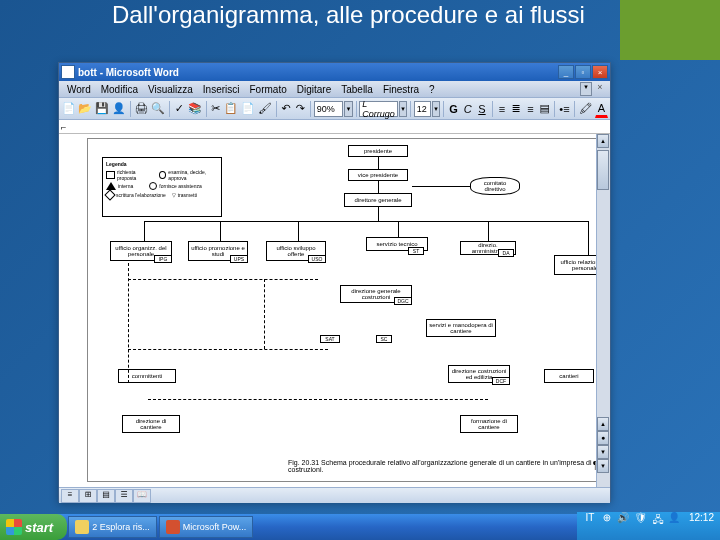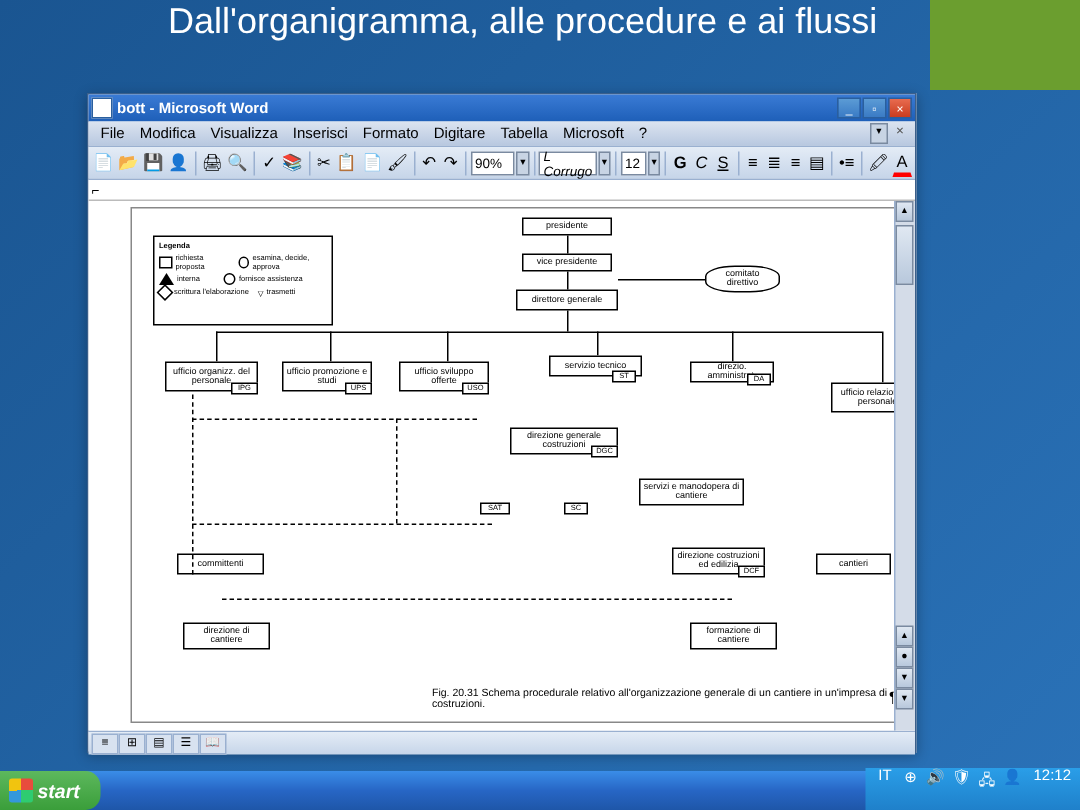--- a/index.html
+++ b/index.html
@@ -89,28 +89,28 @@
     <div class="titlebar-icon"></div>
     <div class="titlebar-text">bott - Microsoft Word</div>
     <div class="window-controls">
       <div class="win-btn">_</div>
       <div class="win-btn">▫</div>
       <div class="win-btn close">×</div>
     </div>
   </div>
 
   <div class="menubar">
-    <div class="menubar-item">File</div>
+    <div class="menubar-item">Word</div>
     <div class="menubar-item">Modifica</div>
     <div class="menubar-item">Visualizza</div>
     <div class="menubar-item">Inserisci</div>
     <div class="menubar-item">Formato</div>
     <div class="menubar-item">Digitare</div>
     <div class="menubar-item">Tabella</div>
-    <div class="menubar-item">Microsoft</div>
+    <div class="menubar-item">Finestra</div>
     <div class="menubar-item">?</div>
     <div class="help-box">
       <div class="help-drop">▾</div>
       <div class="help-close">×</div>
     </div>
   </div>
 
   <div class="toolbar">
     <div class="tool-btn">📄</div>
     <div class="tool-btn">📂</div>
@@ -263,20 +263,28 @@
     <div class="view-btn">☰</div>
     <div class="view-btn">📖</div>
   </div>
 </div>
 
 <div class="taskbar">
   <div class="start-btn">
     <span class="start-logo"></span>
     <span>start</span>
   </div>
+  <div class="task-item">
+      <span class="task-icon" style="background:#f0d060"></span>
+      <span>2 Esplora ris...</span>
+    </div>
+  <div class="task-item">
+      <span class="task-icon" style="background:#d35030"></span>
+      <span>Microsoft Pow...</span>
+    </div>
   <div class="tray">
     <div class="tray-icon">IT</div>
     <div class="tray-icon">⊕</div>
     <div class="tray-icon">🔊</div>
     <div class="tray-icon">🛡</div>
     <div class="tray-icon">🖧</div>
     <div class="tray-icon">👤</div>
     <div class="tray-clock">12:12</div>
   </div>
 </div>

